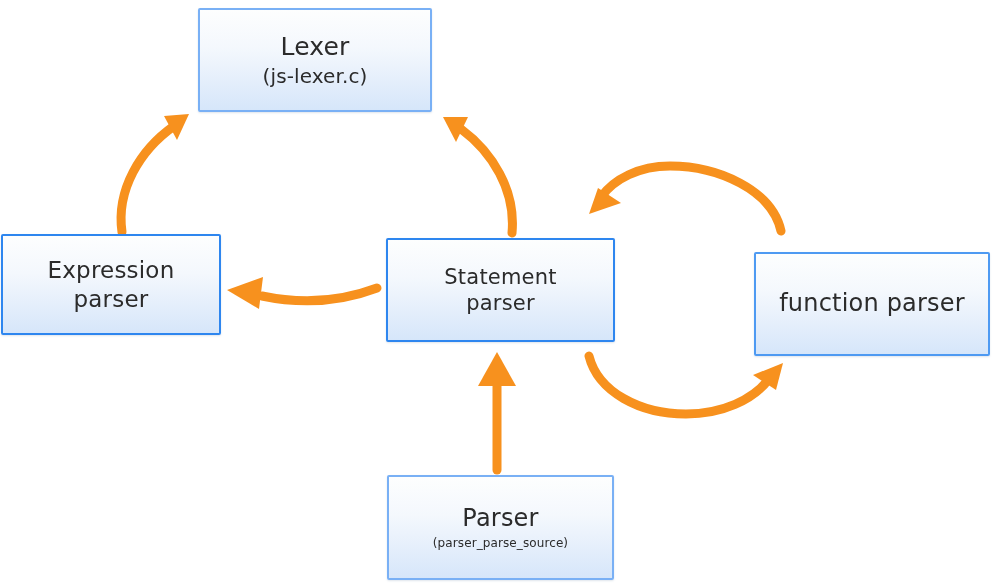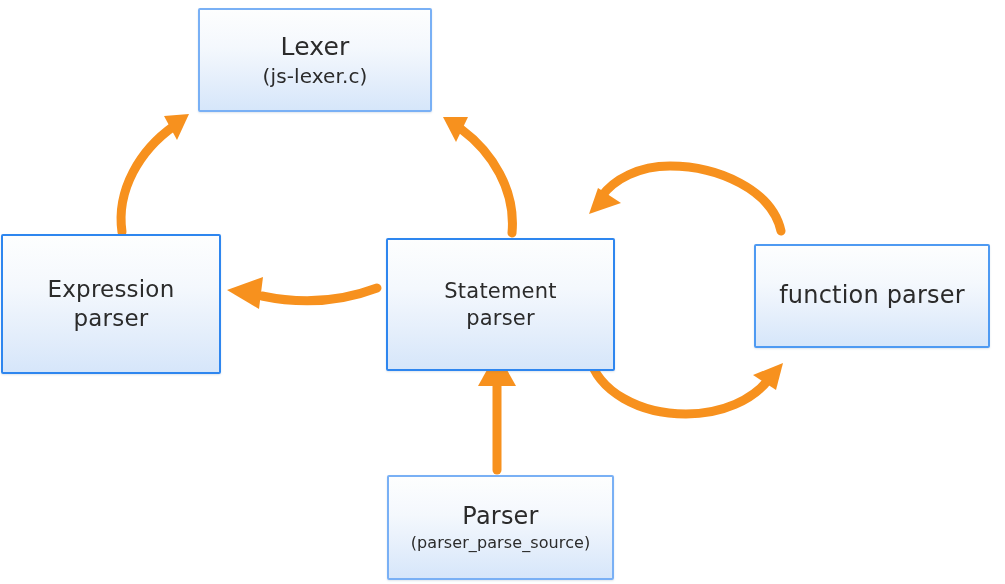--- a/index.html
+++ b/index.html
@@ -40,39 +40,39 @@
     font-size: 19px;
     letter-spacing: 0.1px;
     margin-top: 2px;
   }
   
   #node-lexer {
     left: 198px; top: 8px; width: 234px; height: 104px;
     border: 2px solid #79b0f5;
   }
   #node-expression-parser {
-    left: 1px; top: 234px; width: 220px; height: 140px;
+    left: 1px; top: 234px; width: 220px; height: 101px;
     border: 2px solid #2e86ef;
   }
   #node-statement-parser {
-    left: 386px; top: 238px; width: 229px; height: 133px;
+    left: 386px; top: 238px; width: 229px; height: 104px;
     border: 2px solid #2e86ef;
   }
   #node-function-parser {
-    left: 754px; top: 244px; width: 236px; height: 104px;
+    left: 754px; top: 252px; width: 236px; height: 104px;
     border: 2px solid #4e9af2;
   }
   #node-parser {
     left: 387px; top: 475px; width: 227px; height: 105px;
     border: 2px solid #79b0f5;
   }
   #node-function-parser .title { font-size: 24px; }
   #node-function-parser .sub { font-size: 18px; }
   #node-parser .title { font-size: 24px; }
-  #node-parser .sub { font-size: 16px; }
+  #node-parser .sub { font-size: 12px; }
   #node-lexer .title { font-size: 25px; }
   #node-lexer .sub { font-size: 20px; }
   #node-expression-parser .sub { font-size: 18px; }
   #node-statement-parser .title { font-size: 21px; }
   #node-statement-parser .sub { font-size: 19px; }
 
   svg#arrows {
     position: absolute;
     left: 0; top: 0;
     width: 1005px;

